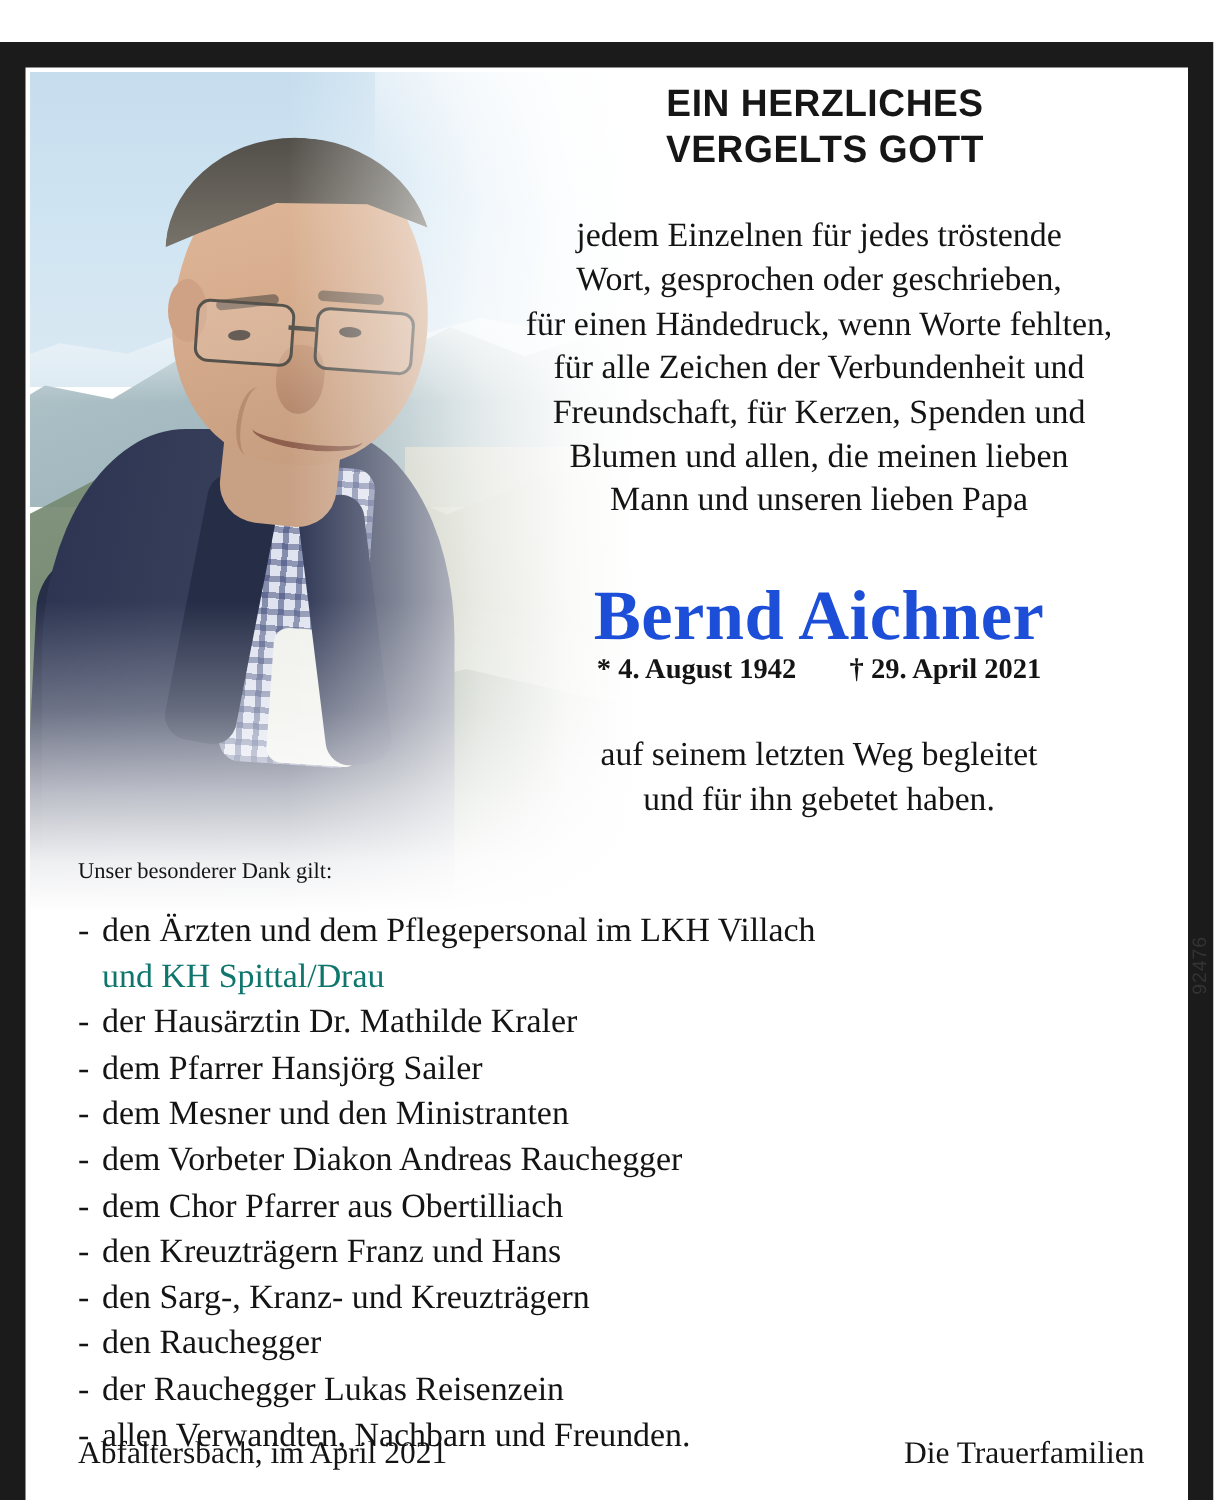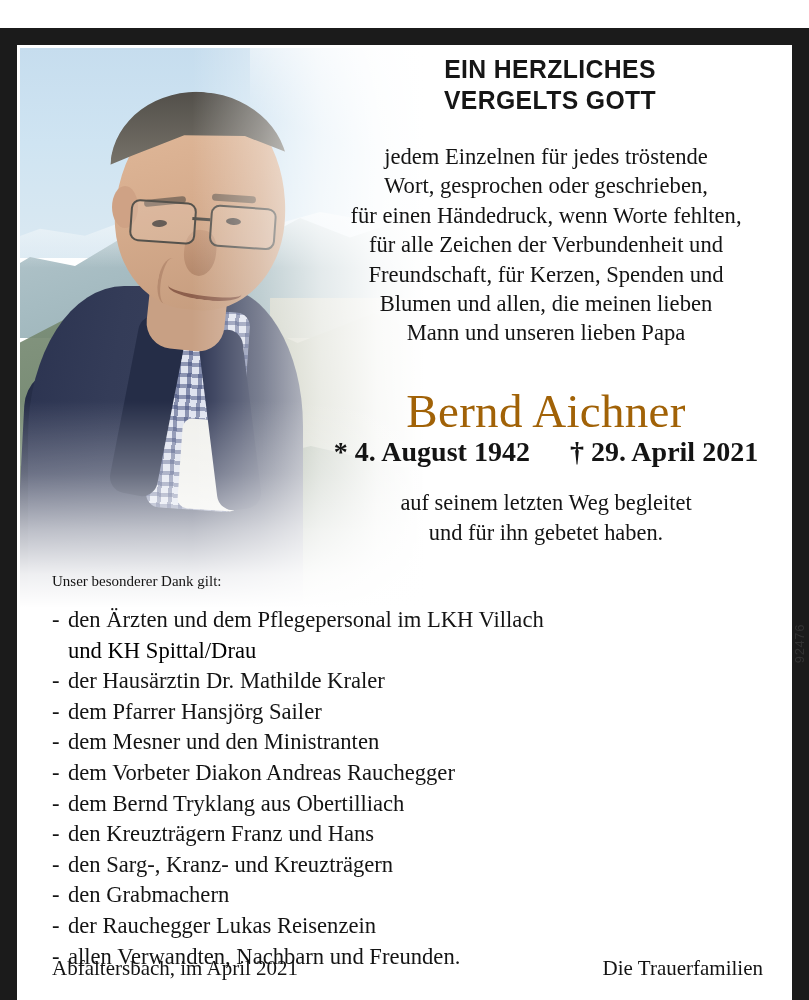--- a/index.html
+++ b/index.html
@@ -277,34 +277,34 @@
     line-height: 29.4px;
     color: #141414;
   }
   .intro div { white-space: nowrap; }
   .name {
     position: absolute;
     left: 290px;
     top: 336px;
     width: 472px;
     text-align: center;
-    font-weight: 400;
+    font-weight: 700;
     font-size: 47px;
     line-height: 54px;
     letter-spacing: 0.3px;
-    color: #a16207;
+    color: #1d4ed8;
   }
   .dates {
     position: absolute;
     left: 290px;
     top: 388px;
     width: 472px;
     text-align: center;
     font-weight: 700;
-    font-size: 28px;
+    font-size: 19px;
     color: #141414;
   }
   .dates .gap { display: inline-block; width: 26px; }
   .closing {
     position: absolute;
     left: 290px;
     top: 440px;
     width: 472px;
     text-align: center;
     font-size: 22.4px;
@@ -334,21 +334,21 @@
   }
   .thanks-list .dash {
     width: 16px;
     flex: 0 0 16px;
   }
   .thanks-list .txt { flex: 1 1 auto; }
   .thanks-list .cont {
     padding-left: 16px;
     font-size: 22.6px;
     line-height: 30.6px;
-    color: #000000;
+    color: #0f766e;
   }
 
   .footer {
     position: absolute;
     left: 32px;
     right: 26px;
     top: 908px;
     display: flex;
     justify-content: space-between;
     font-size: 21px;
@@ -466,33 +466,33 @@
         <div class="item">
           <span class="dash">-</span>
           <span class="txt">dem Mesner und den Ministranten</span>
         </div>
         <div class="item">
           <span class="dash">-</span>
           <span class="txt">dem Vorbeter Diakon Andreas Rauchegger</span>
         </div>
         <div class="item">
           <span class="dash">-</span>
-          <span class="txt">dem Bernd Tryklang aus Obertilliach</span>
+          <span class="txt">dem Chor Pfarrer aus Obertilliach</span>
         </div>
         <div class="item">
           <span class="dash">-</span>
           <span class="txt">den Kreuzträgern Franz und Hans</span>
         </div>
         <div class="item">
           <span class="dash">-</span>
           <span class="txt">den Sarg-, Kranz- und Kreuzträgern</span>
         </div>
         <div class="item">
           <span class="dash">-</span>
-          <span class="txt">den Grabmachern</span>
+          <span class="txt">den Rauchegger</span>
         </div>
         <div class="item">
           <span class="dash">-</span>
           <span class="txt">der Rauchegger Lukas Reisenzein</span>
         </div>
         <div class="item">
           <span class="dash">-</span>
           <span class="txt">allen Verwandten, Nachbarn und Freunden.</span>
         </div>
       </div>

